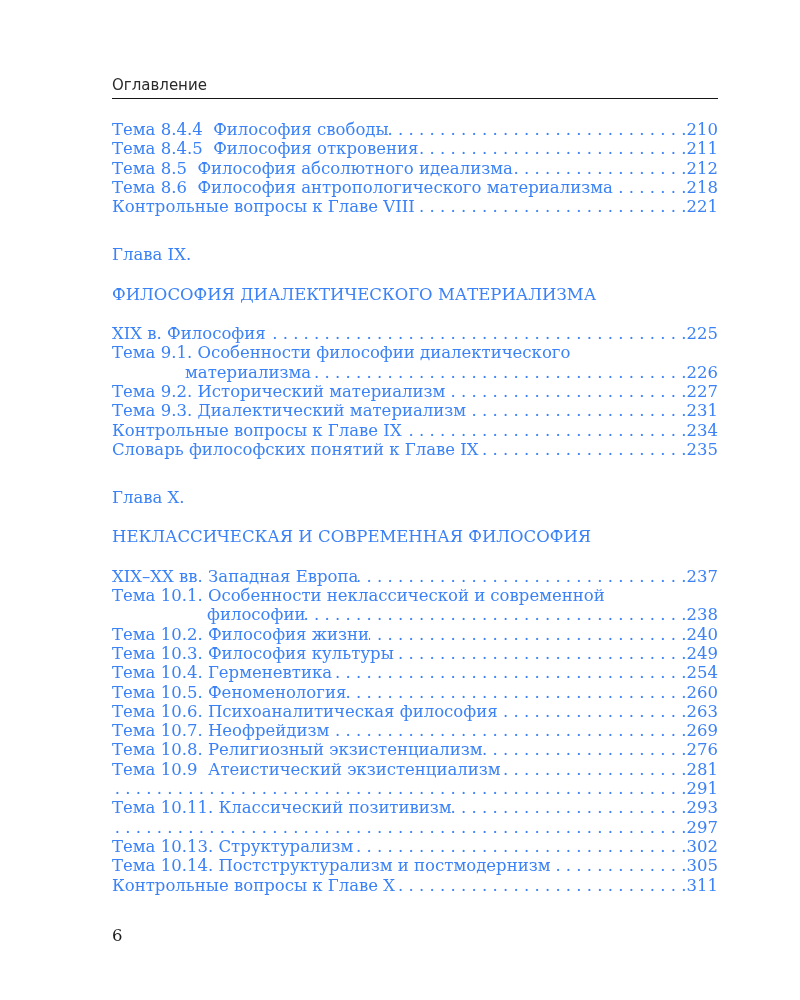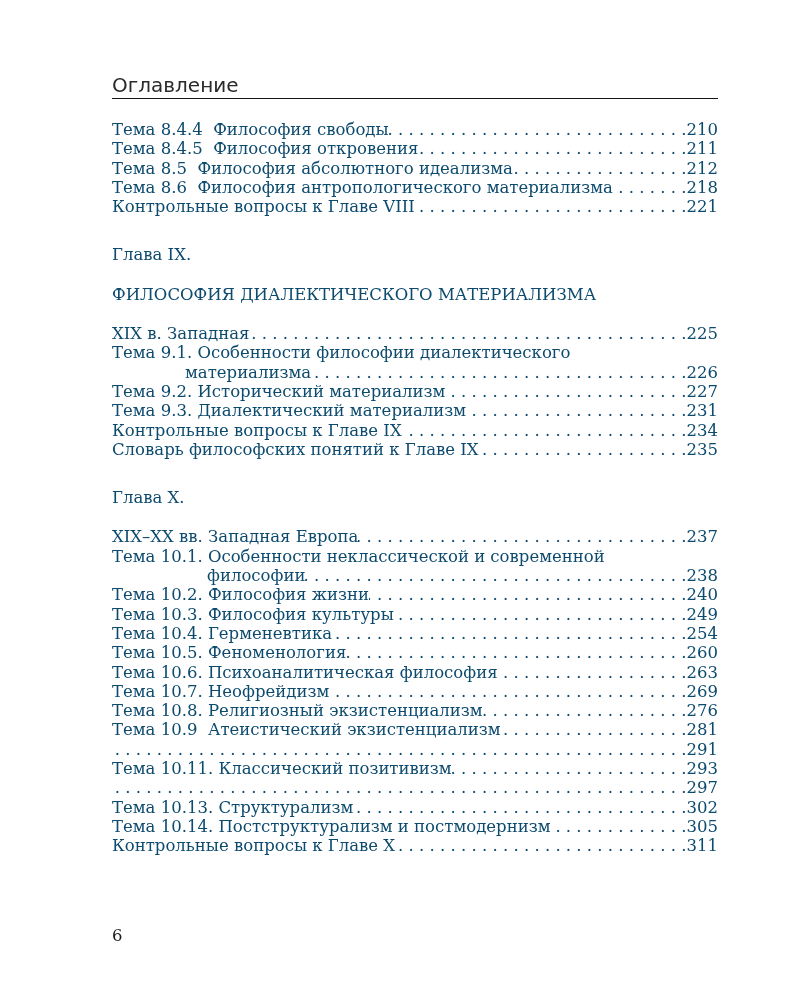--- a/index.html
+++ b/index.html
@@ -15,36 +15,36 @@
     overflow: hidden;
   }
   .content {
     position: absolute;
     left: 112px;
     top: 76px;
     width: 606px;
   }
   .running-header {
     font-family: "DejaVu Sans", "Liberation Sans", sans-serif;
-    font-size: 20px;
+    font-size: 15px;
     line-height: 18px;
     color: #2a2a2a;
   }
   .header-rule {
     margin-top: 4px;
     border: none;
     border-top: 1.6px solid #161616;
     width: 100%;
   }
   .toc {
     margin-top: 21px;
     font-family: "DejaVu Serif", "Liberation Serif", serif;
     font-size: 16.5px;
     line-height: 19.3px;
-    color: #0c4a6e;
+    color: #3b82f6;
   }
   .section { margin-top: 0; }
   .section + .section { margin-top: 29px; }
   .row {
     display: flex;
     align-items: baseline;
   }
   .row .text {
     flex: 0 0 auto;
     white-space: pre;
@@ -115,21 +115,21 @@
           </div>
         </div>
         <div class="section">
           <div class="row bold">
             <span class="text">Глава IX.</span>
           </div>
           <div class="row bold">
             <span class="text">ФИЛОСОФИЯ ДИАЛЕКТИЧЕСКОГО МАТЕРИАЛИЗМА</span>
           </div>
           <div class="row bold">
-            <span class="text">XIX в. Западная</span>
+            <span class="text">XIX в. Философия</span>
             <span class="leader"></span>
             <span class="pagenum">225</span>
           </div>
           <div class="row">
             <span class="text">Тема 9.1. Особенности философии диалектического</span>
           </div>
           <div class="row indent-1">
             <span class="text">материализма</span>
             <span class="leader"></span>
             <span class="pagenum">226</span>
@@ -151,20 +151,23 @@
           </div>
           <div class="row">
             <span class="text">Словарь философских понятий к Главе IX</span>
             <span class="leader"></span>
             <span class="pagenum">235</span>
           </div>
         </div>
         <div class="section">
           <div class="row bold">
             <span class="text">Глава X.</span>
+          </div>
+          <div class="row bold">
+            <span class="text">НЕКЛАССИЧЕСКАЯ И СОВРЕМЕННАЯ ФИЛОСОФИЯ</span>
           </div>
           <div class="row bold">
             <span class="text">XIX–XX вв. Западная Европа</span>
             <span class="leader"></span>
             <span class="pagenum">237</span>
           </div>
           <div class="row">
             <span class="text">Тема 10.1. Особенности неклассической и современной</span>
           </div>
           <div class="row indent-2">

